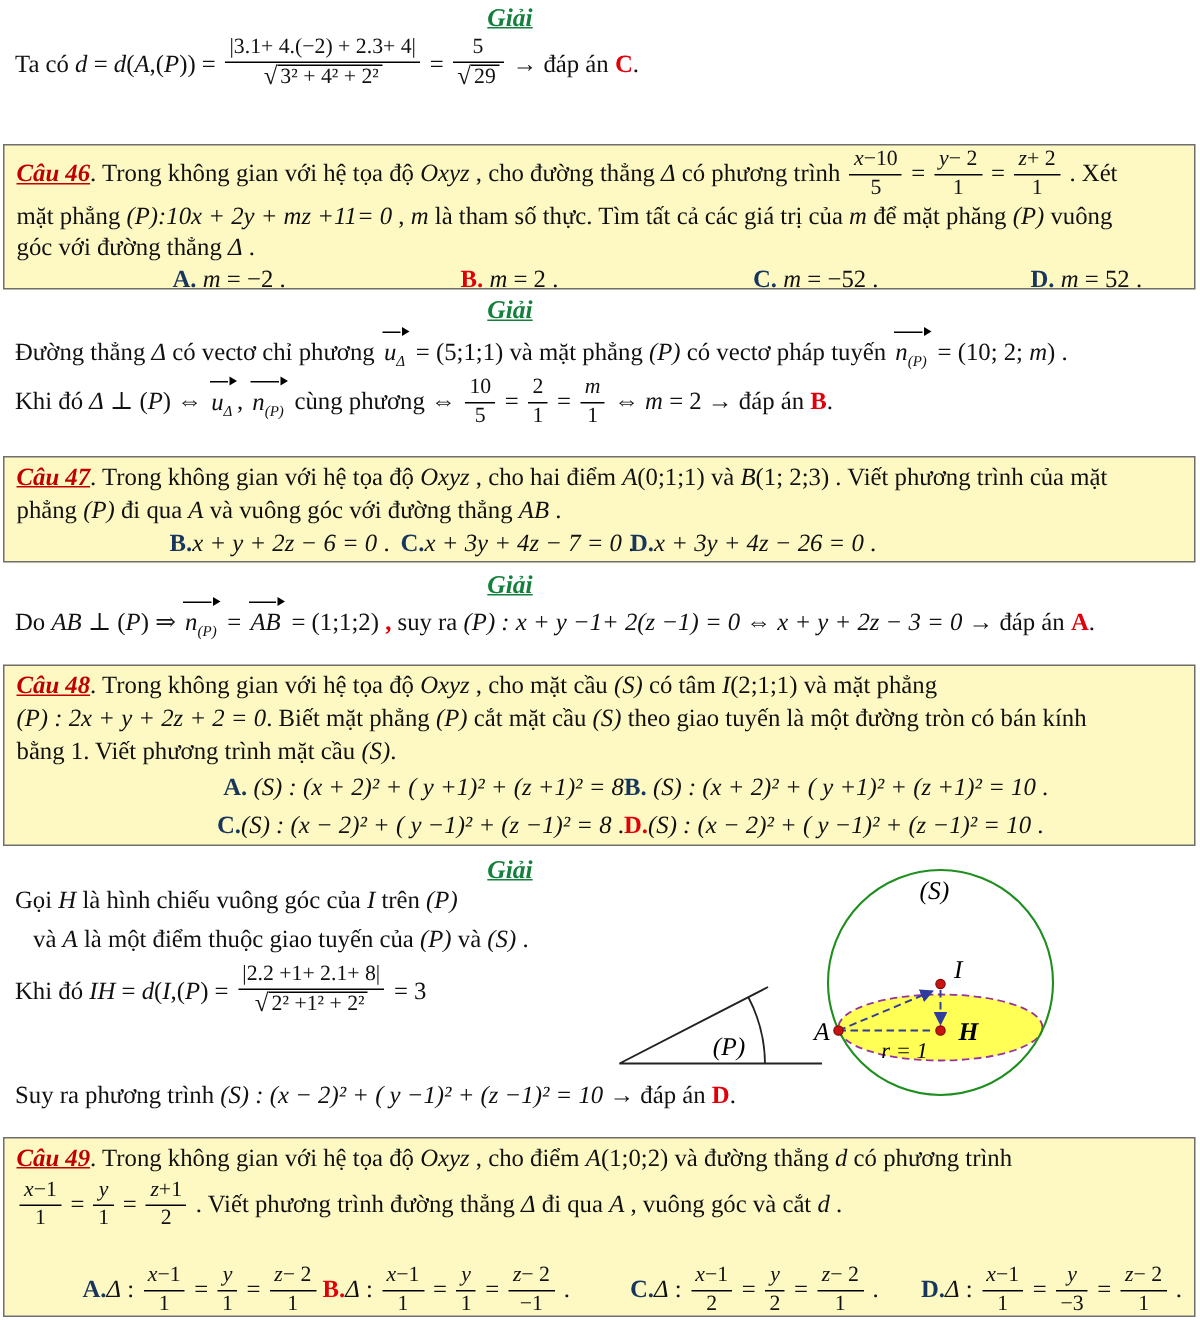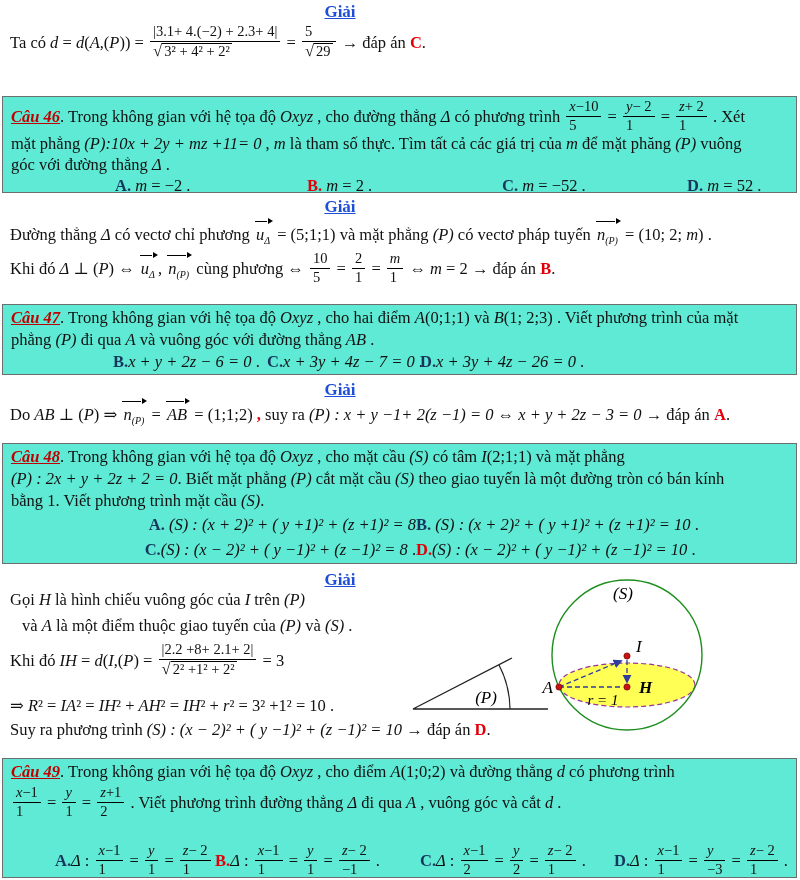--- a/index.html
+++ b/index.html
@@ -3,36 +3,36 @@
 <meta charset="utf-8">
 <style>
   html,body{margin:0;padding:0;background:#ffffff;}
   .page{
     position:relative; width:800px; height:880px; background:#fff;
     font-family:"Liberation Serif","DejaVu Serif",serif;
     font-size:16.5px; color:#111; overflow:hidden;
   }
   .giai{
     position:absolute; left:0; width:680px; text-align:center;
-    color:#1d4ed8; font-weight:bold; 
+    color:#15803d; font-weight:bold; font-style:italic;
     text-decoration:underline; font-size:17px; line-height:19px;
   }
   .line{position:absolute; left:10px; white-space:nowrap; line-height:24px;}
   .qbox{
     position:absolute; left:2px; width:795px; box-sizing:border-box;
-    background:#5eead4; border:1px solid #6e6e6e; padding:2px 8px; overflow:hidden;
+    background:#fef9c3; border:1px solid #6e6e6e; padding:2px 8px; overflow:hidden;
   }
   .qbox p{margin:0; line-height:22px; white-space:nowrap;}
   #c46 p{line-height:21px;}
   .mi{font-style:italic;}
   .cau{color:#c00000; font-weight:bold; font-style:italic; text-decoration:underline;}
   .ablue{color:#17365d; font-weight:bold;}
   .ared{color:#e1000a; font-weight:bold;}
   .frac{
-    display:inline-block; vertical-align:-0.55em; text-align:left;
+    display:inline-block; vertical-align:-0.55em; text-align:center;
     line-height:1.08; font-size:14.5px; padding:0 2px;
   }
   .frac .num{display:block; padding:0 3px 1px; border-bottom:1px solid #000;}
   .frac .den{display:block; padding:1px 3px 0;}
   .sqrt{display:inline-flex; align-items:flex-start;}
   .sqrt .rsign{line-height:1; font-size:1.15em;}
   .sqrt .rad{border-top:1px solid #000; padding:0 2px;}
   .vec{display:inline-block; position:relative; font-style:italic; padding:2px 3px 0 2px;}
   .vec::before{content:""; position:absolute; left:1px; right:6px; top:0; border-top:1px solid #000;}
   .vec::after{
@@ -113,25 +113,24 @@
     </div>
     <div class="arow">
       <span class="ans"><span class="ablue">C.</span><span class="mi">(S) : (x − 2)² + ( y −1)² + (z −1)² = 8</span> .</span>
       <span class="ans"><span class="ared">D.</span><span class="mi">(S) : (x − 2)² + ( y −1)² + (z −1)² = 10</span> .</span>
     </div>
   </div>
 
   <div class="giai" style="top:570px">Giải</div>
   <div class="line" style="top:588px">Gọi <span class="mi">H</span> là hình chiếu vuông góc của <span class="mi">I</span> trên <span class="mi">(P)</span></div>
   <div class="line" style="top:614px;left:22px">và <span class="mi">A</span> là một điểm thuộc giao tuyến của <span class="mi">(P)</span> và <span class="mi">(S)</span> .</div>
-  <div class="line" style="top:642px">Khi đó <span class="mi">IH</span> = <span class="mi">d</span>(<span class="mi">I</span>,(<span class="mi">P</span>) = <span class="frac"><span class="num">|2.2 +8+ 2.1+ 2|</span><span class="den"><span class="sqrt">
+  <div class="line" style="top:642px">Khi đó <span class="mi">IH</span> = <span class="mi">d</span>(<span class="mi">I</span>,(<span class="mi">P</span>) = <span class="frac"><span class="num">|2.2 +1+ 2.1+ 8|</span><span class="den"><span class="sqrt">
             <span class="rsign">√</span>
             <span class="rad">2² +1² + 2²</span>
           </span></span></span> = 3</div>
-  <div class="line" style="top:694px">⇒ <span class="mi">R</span>² = <span class="mi">IA</span>² = <span class="mi">IH</span>² + <span class="mi">AH</span>² = <span class="mi">IH</span>² + <span class="mi">r</span>² = 3² +1² = 10 .</div>
   <div class="line" style="top:718px">Suy ra phương trình <span class="mi">(S) : (x − 2)² + ( y −1)² + (z −1)² = 10</span> → đáp án <span class="ared">D</span>.</div>
 
   <svg class="fig" style="left:395px;top:572px" width="315" height="176" viewBox="0 0 315 176">
     <defs>
       <marker id="ah" viewBox="0 0 10 10" refX="8" refY="5" markerWidth="7" markerHeight="7" orient="auto">
         <path d="M0,0 L10,5 L0,10 z" fill="#2f3d9e"></path>
       </marker>
     </defs>
     <ellipse cx="232" cy="113" rx="68" ry="22" fill="#ffff55" stroke="none"></ellipse>
     <ellipse cx="232" cy="113" rx="68" ry="22" fill="none" stroke="#993399" stroke-width="1.2" stroke-dasharray="5 3"></ellipse>

